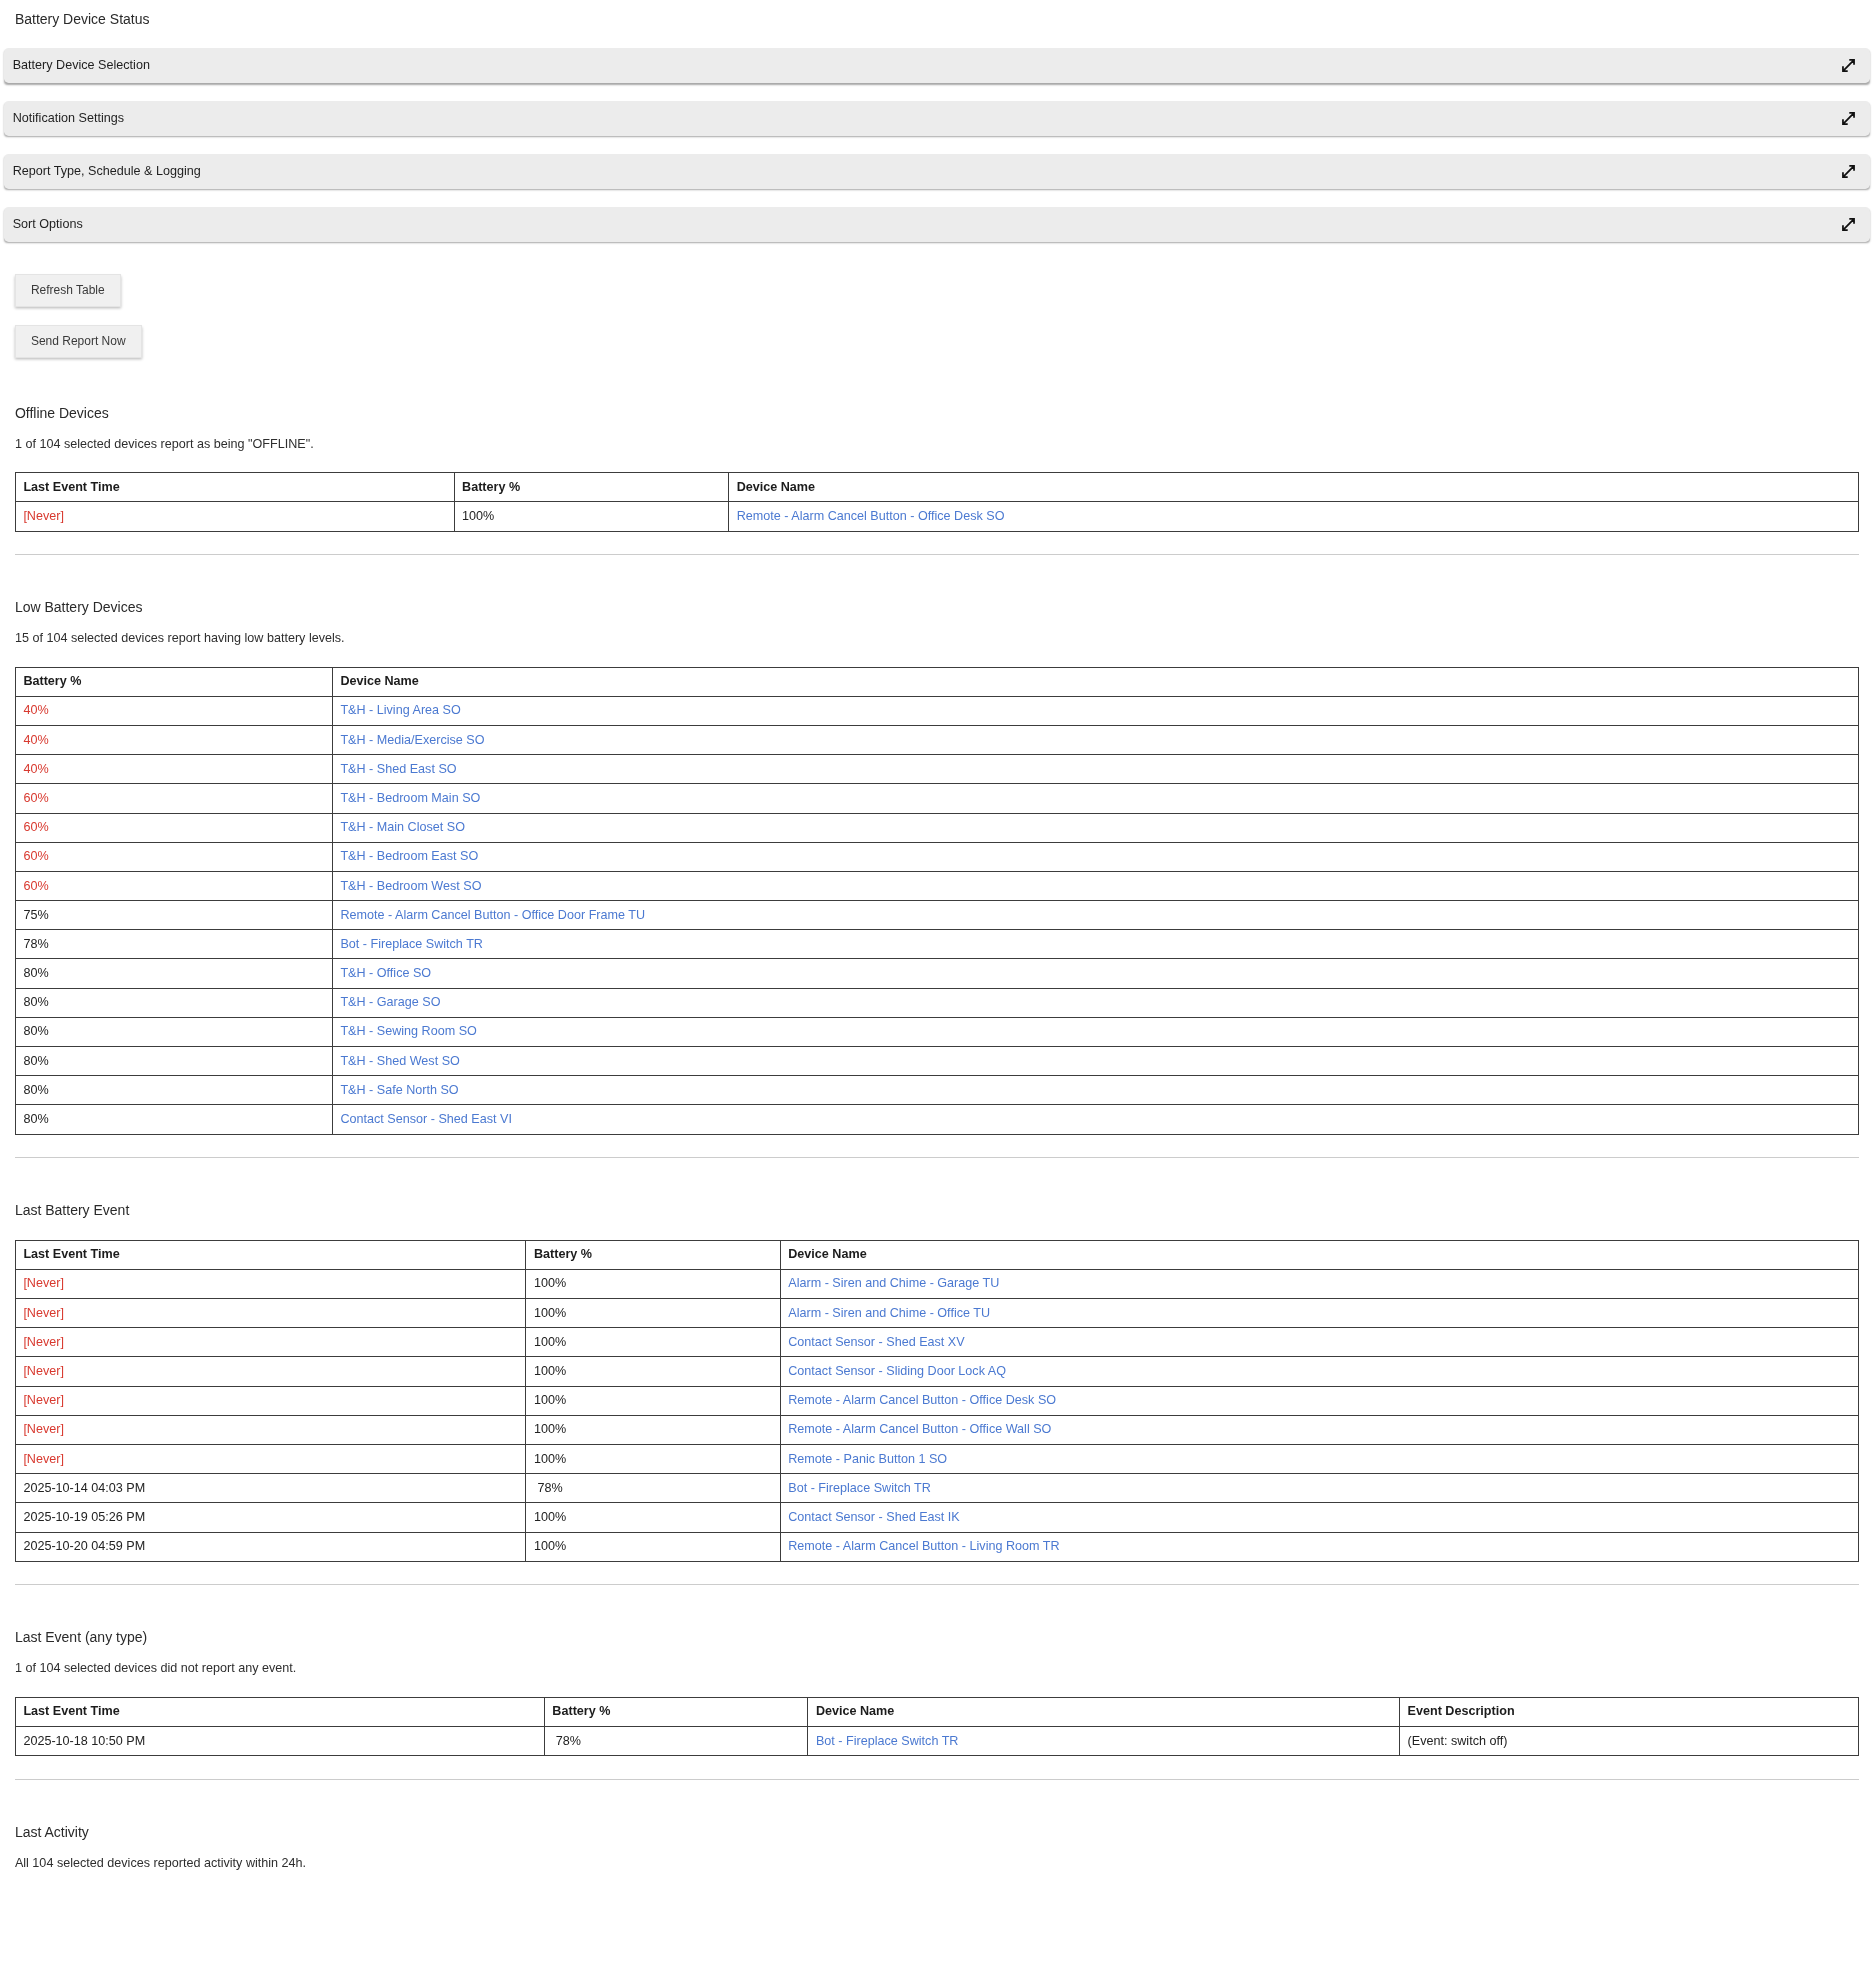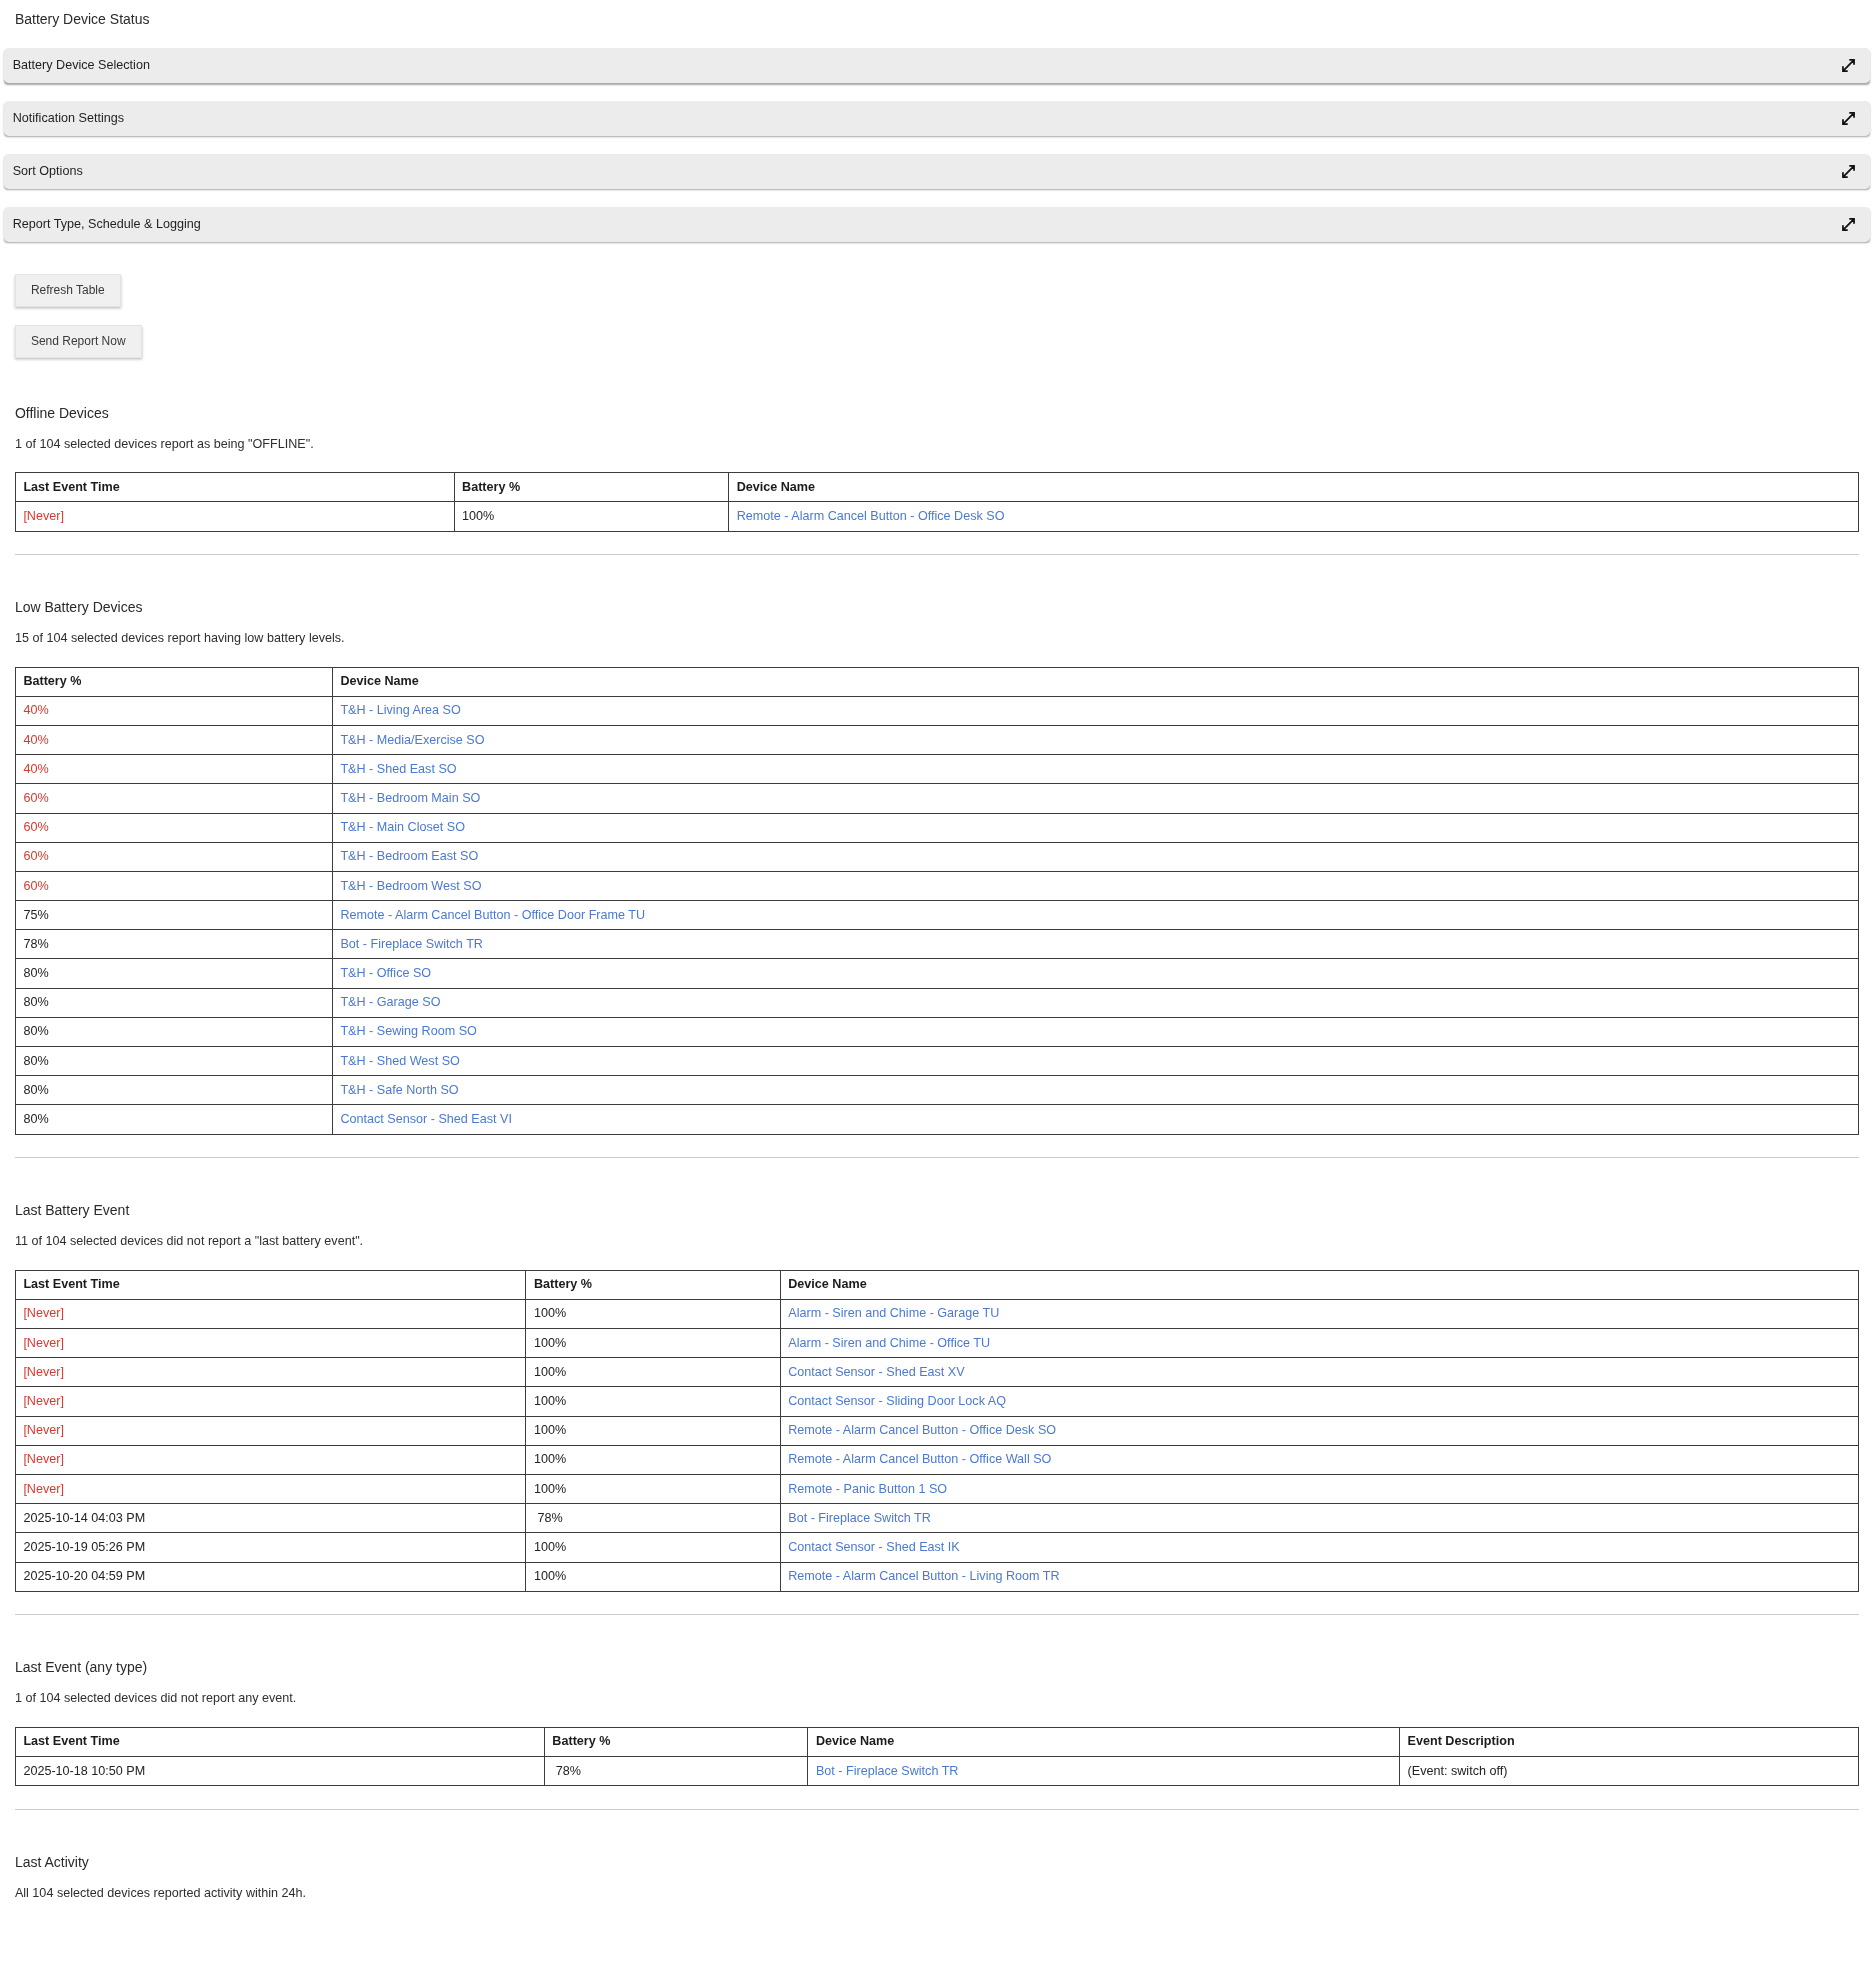--- a/index.html
+++ b/index.html
@@ -138,37 +138,37 @@
   <div class="panel">
     <span class="panel-label">Notification Settings</span>
     <span class="expand-icon">
       <svg viewBox="0 0 24 24" width="19" height="19">
           <path d="M10 14 L19 5 M13 5 H19 V11 M14 10 L5 19 M5 13 V19 H11" stroke="#111" stroke-width="2.2" fill="none"></path>
         </svg>
     </span>
   </div>
 
   <div class="panel">
+    <span class="panel-label">Report Type, Schedule &amp; Logging</span>
+    <span class="expand-icon">
+      <svg viewBox="0 0 24 24" width="19" height="19">
+          <path d="M10 14 L19 5 M13 5 H19 V11 M14 10 L5 19 M5 13 V19 H11" stroke="#111" stroke-width="2.2" fill="none"></path>
+        </svg>
+    </span>
+  </div>
+
+  <div class="panel">
     <span class="panel-label">Sort Options</span>
     <span class="expand-icon">
       <svg viewBox="0 0 24 24" width="19" height="19">
           <path d="M10 14 L19 5 M13 5 H19 V11 M14 10 L5 19 M5 13 V19 H11" stroke="#111" stroke-width="2.2" fill="none"></path>
         </svg>
     </span>
   </div>
 
-  <div class="panel">
-    <span class="panel-label">Report Type, Schedule &amp; Logging</span>
-    <span class="expand-icon">
-      <svg viewBox="0 0 24 24" width="19" height="19">
-          <path d="M10 14 L19 5 M13 5 H19 V11 M14 10 L5 19 M5 13 V19 H11" stroke="#111" stroke-width="2.2" fill="none"></path>
-        </svg>
-    </span>
-  </div>
-
   <button class="btn btn-refresh">Refresh Table</button>
   <button class="btn btn-send">Send Report Now</button>
 
   <div class="section-heading">Offline Devices</div>
   <div class="section-caption">1 of 104 selected devices report as being "OFFLINE".</div>
   <table class="data-table tbl-offline" data-table="sections.offline">
       <thead>
         <tr>
           <th>Last Event Time</th>
           <th>Battery %</th>
@@ -253,21 +253,20 @@
         </tr>
         <tr>
           <td>80%</td>
           <td><a href="#">Contact Sensor - Shed East VI</a></td>
         </tr>
       </tbody>
     </table>
   <hr class="divider">
 
   <div class="section-heading">Last Battery Event</div>
-  <div class="section-caption">11 of 104 selected devices did not report a "last battery event".</div>
   <table class="data-table tbl-lbe" data-table="sections.last_battery_event">
       <thead>
         <tr>
           <th>Last Event Time</th>
           <th>Battery %</th>
           <th>Device Name</th>
         </tr>
       </thead>
       <tbody>
         <tr>

